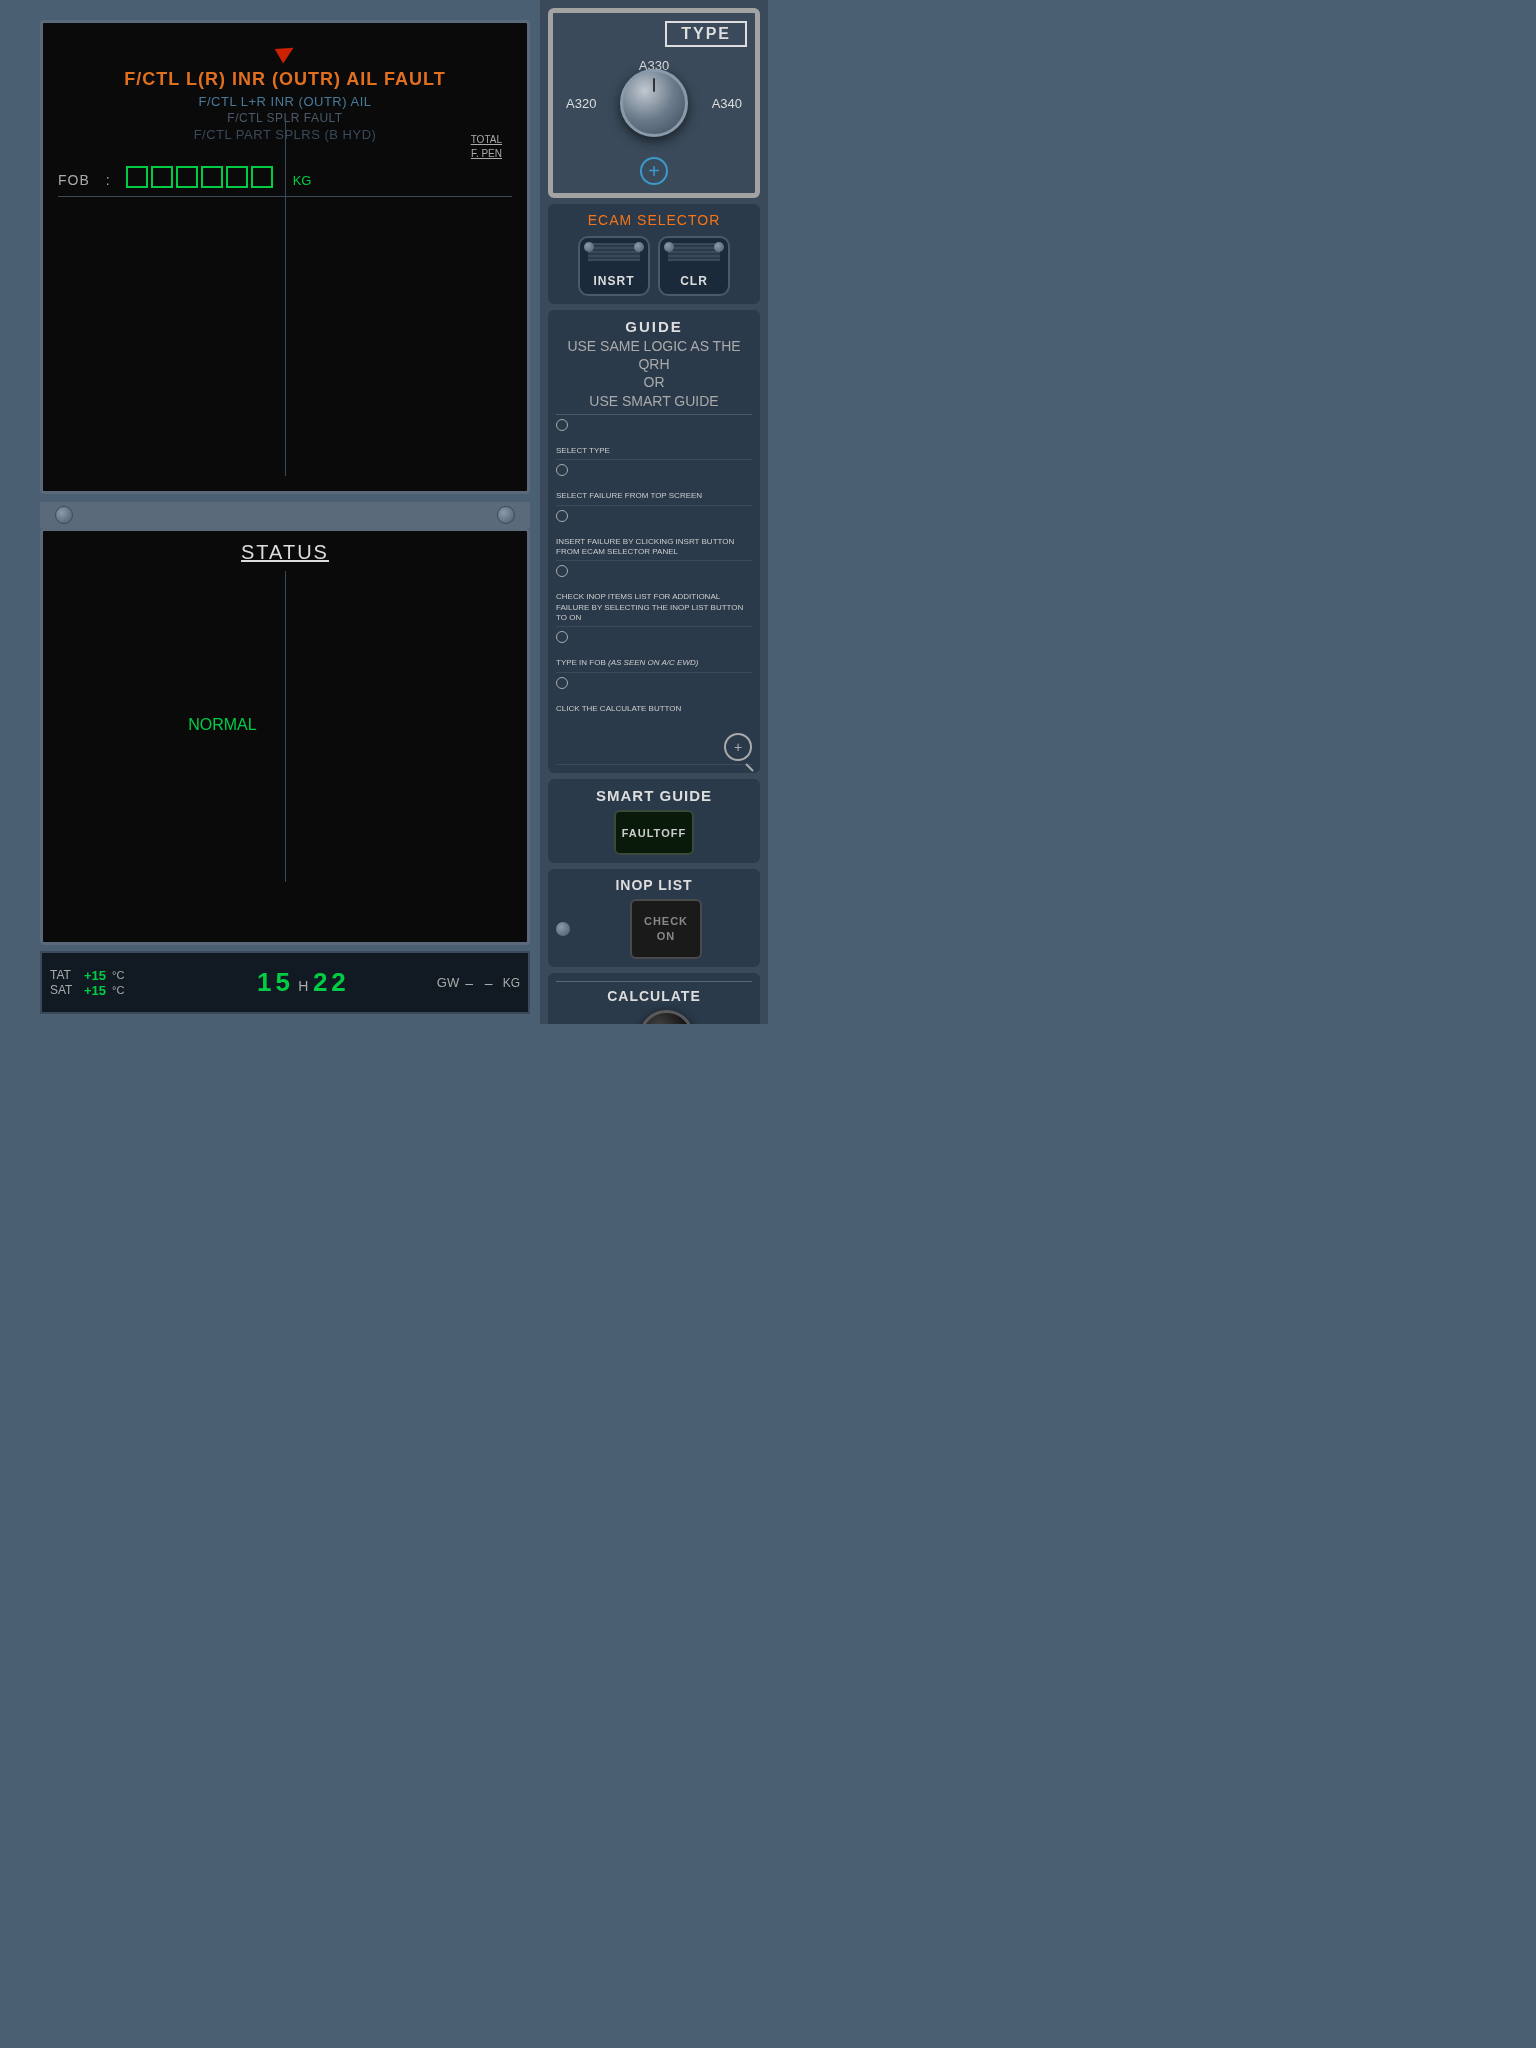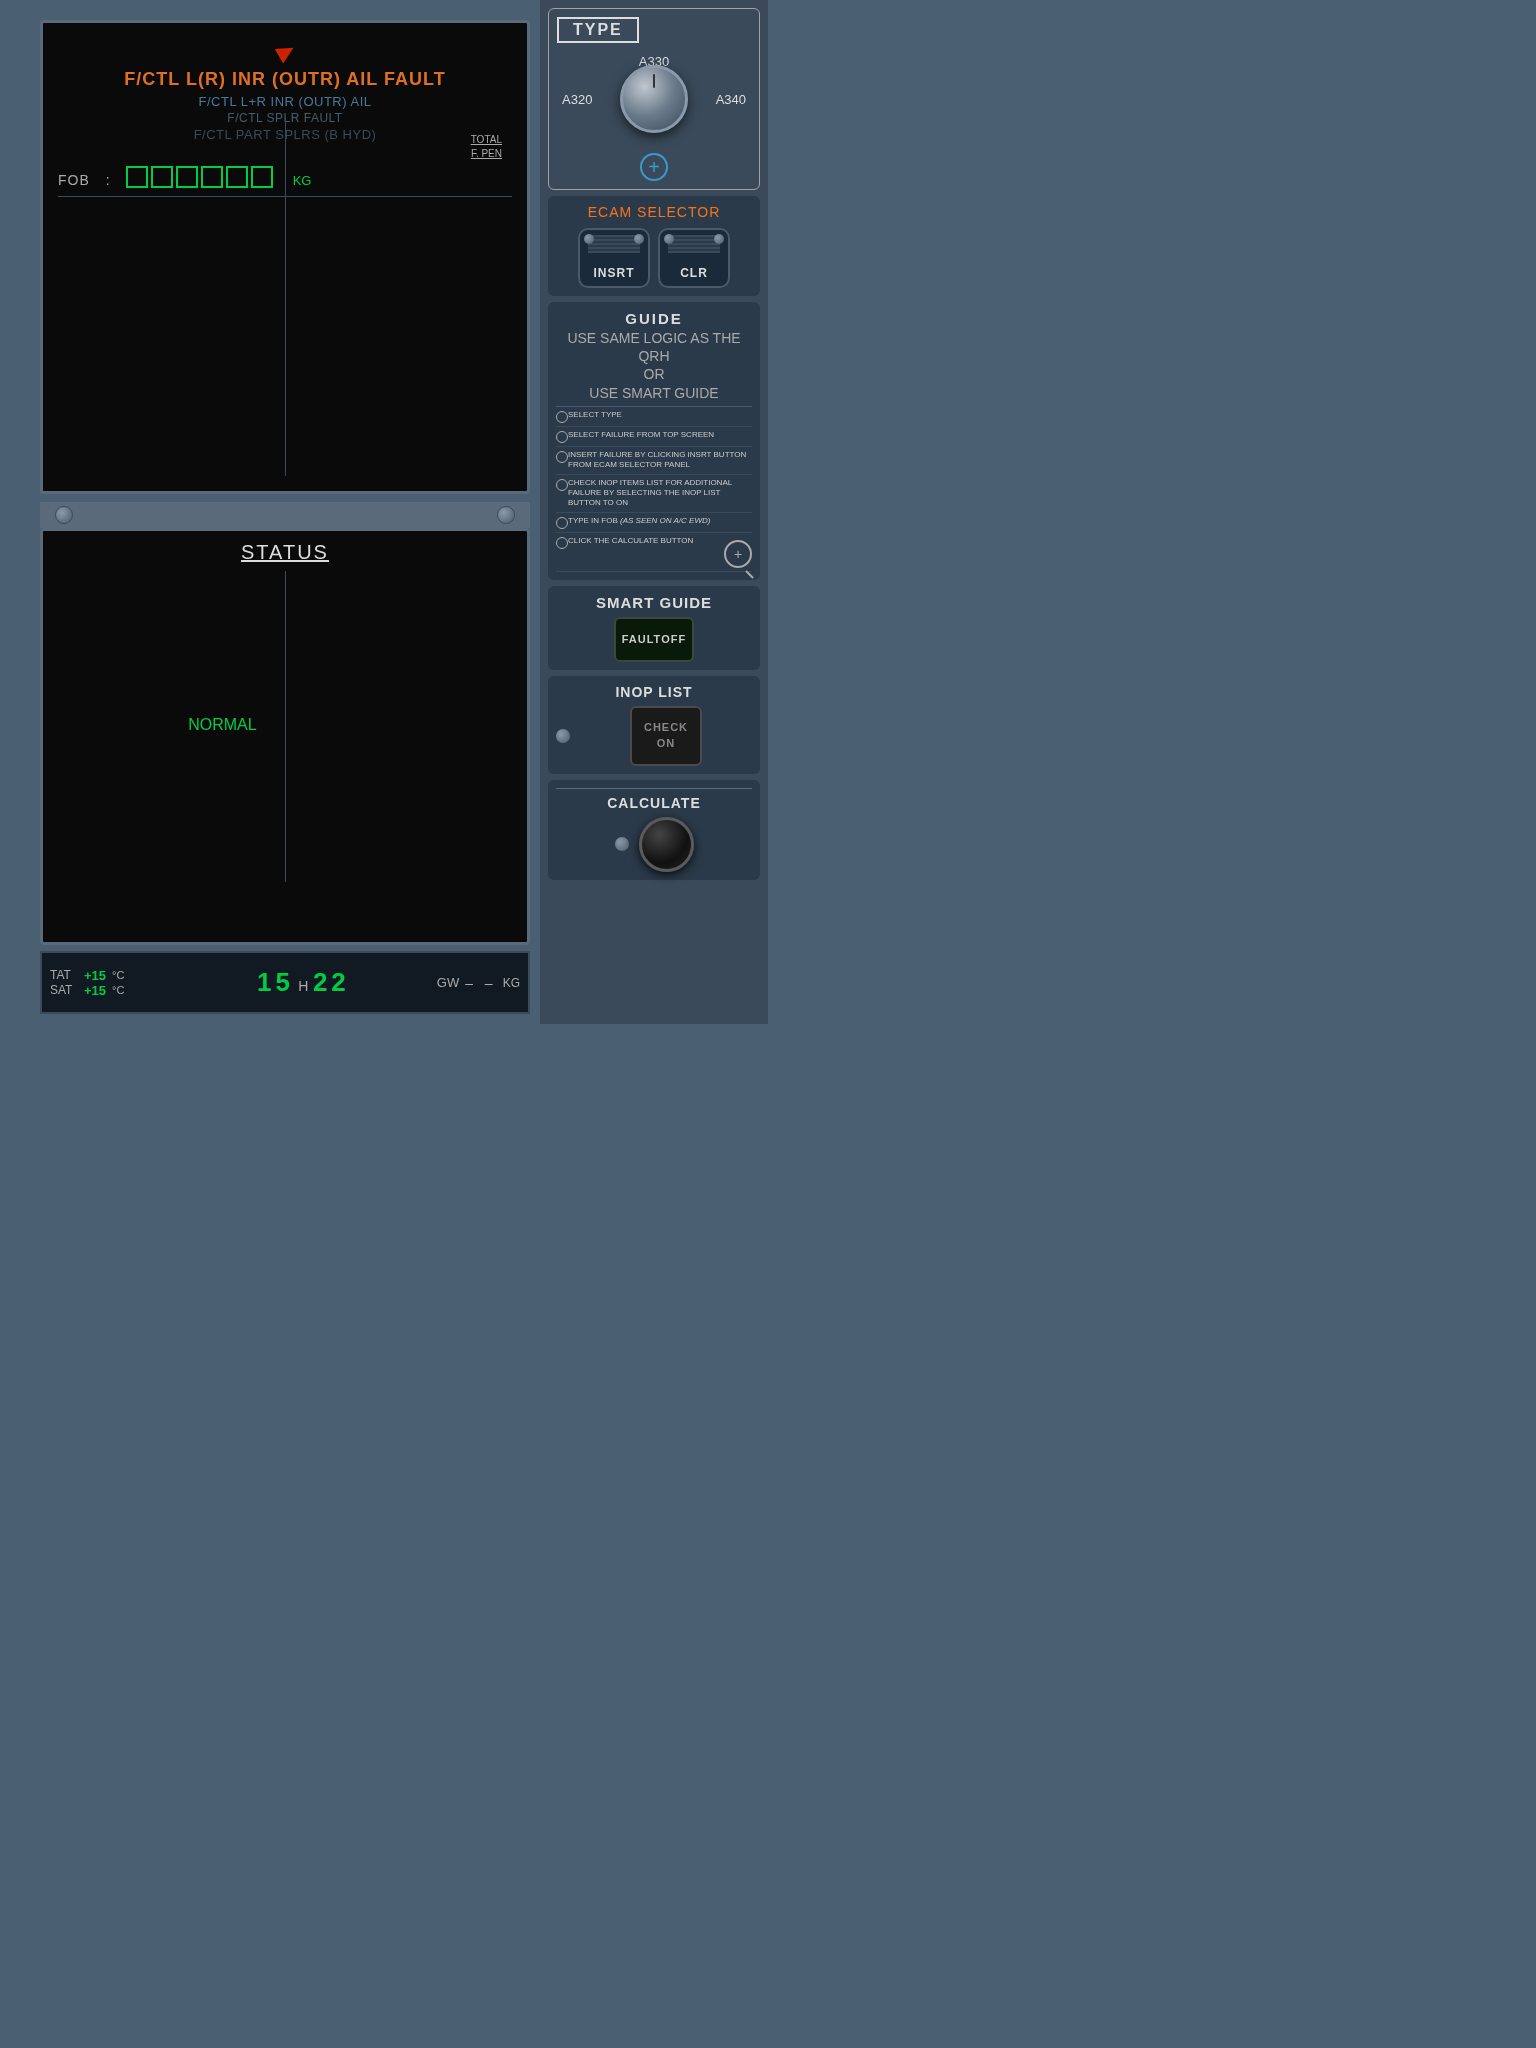--- a/index.html
+++ b/index.html
@@ -271,24 +271,24 @@
       display: flex;
       flex-direction: column;
       background: #3a4a5a;
       padding: 8px;
       gap: 6px;
     }
 
     
     .type-section {
       background: #3a4a5a;
-      border: 1px solid #a3a3a3;
+      border: 5px solid #a3a3a3;
       border-radius: 6px;
       padding: 8px;
-      text-align: left;
+      text-align: right;
     }
     .type-label-box {
       border: 2px solid #dddddd;
       color: #dddddd;
       font-size: 16px;
       font-weight: bold;
       padding: 2px 14px;
       display: inline-block;
       margin-bottom: 6px;
       letter-spacing: 2px;
@@ -445,23 +445,24 @@
       margin-bottom: 4px;
       line-height: 1.3;
     }
     .guide-items {
       list-style: none;
       border-top: 1px solid #4a5a6a;
     }
     .guide-item {
       display: flex;
       align-items: flex-start;
-      gap: 0;
+      gap: 15px;
       padding: 3px 0;
       border-bottom: 1px solid #3a4a5a;
+      flex-direction: column;
     }
     .guide-circle {
       width: 12px;
       height: 12px;
       border-radius: 50%;
       border: 1px solid #aaaaaa;
       flex-shrink: 0;
       margin-top: 1px;
     }
     .guide-text {

